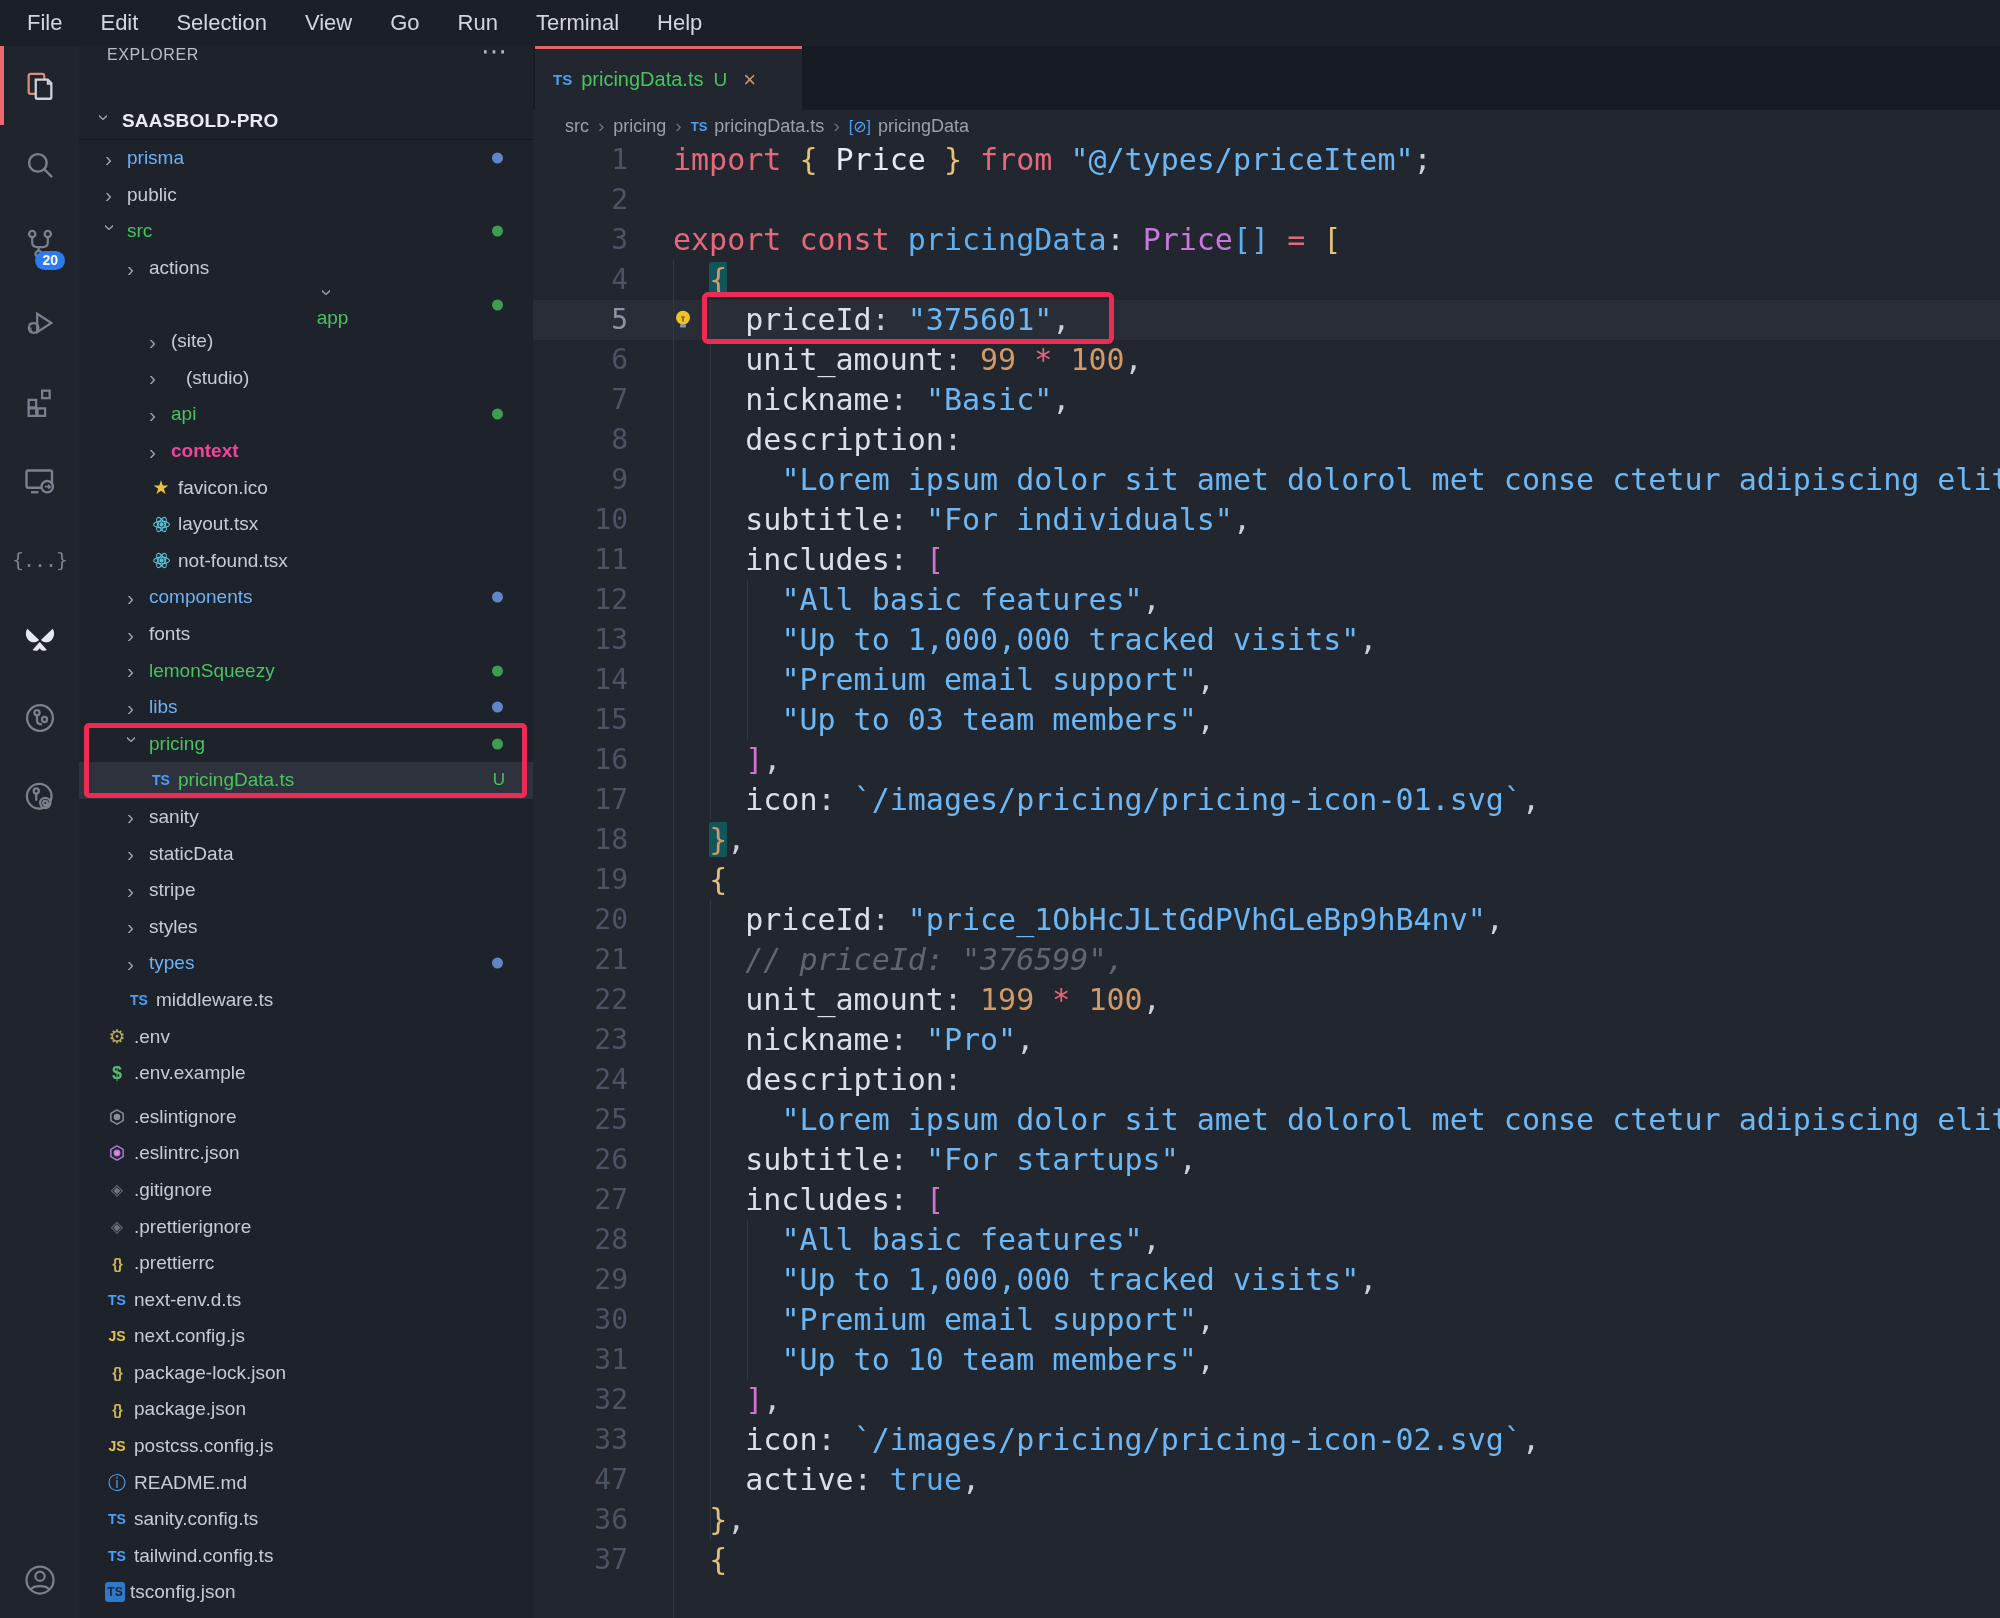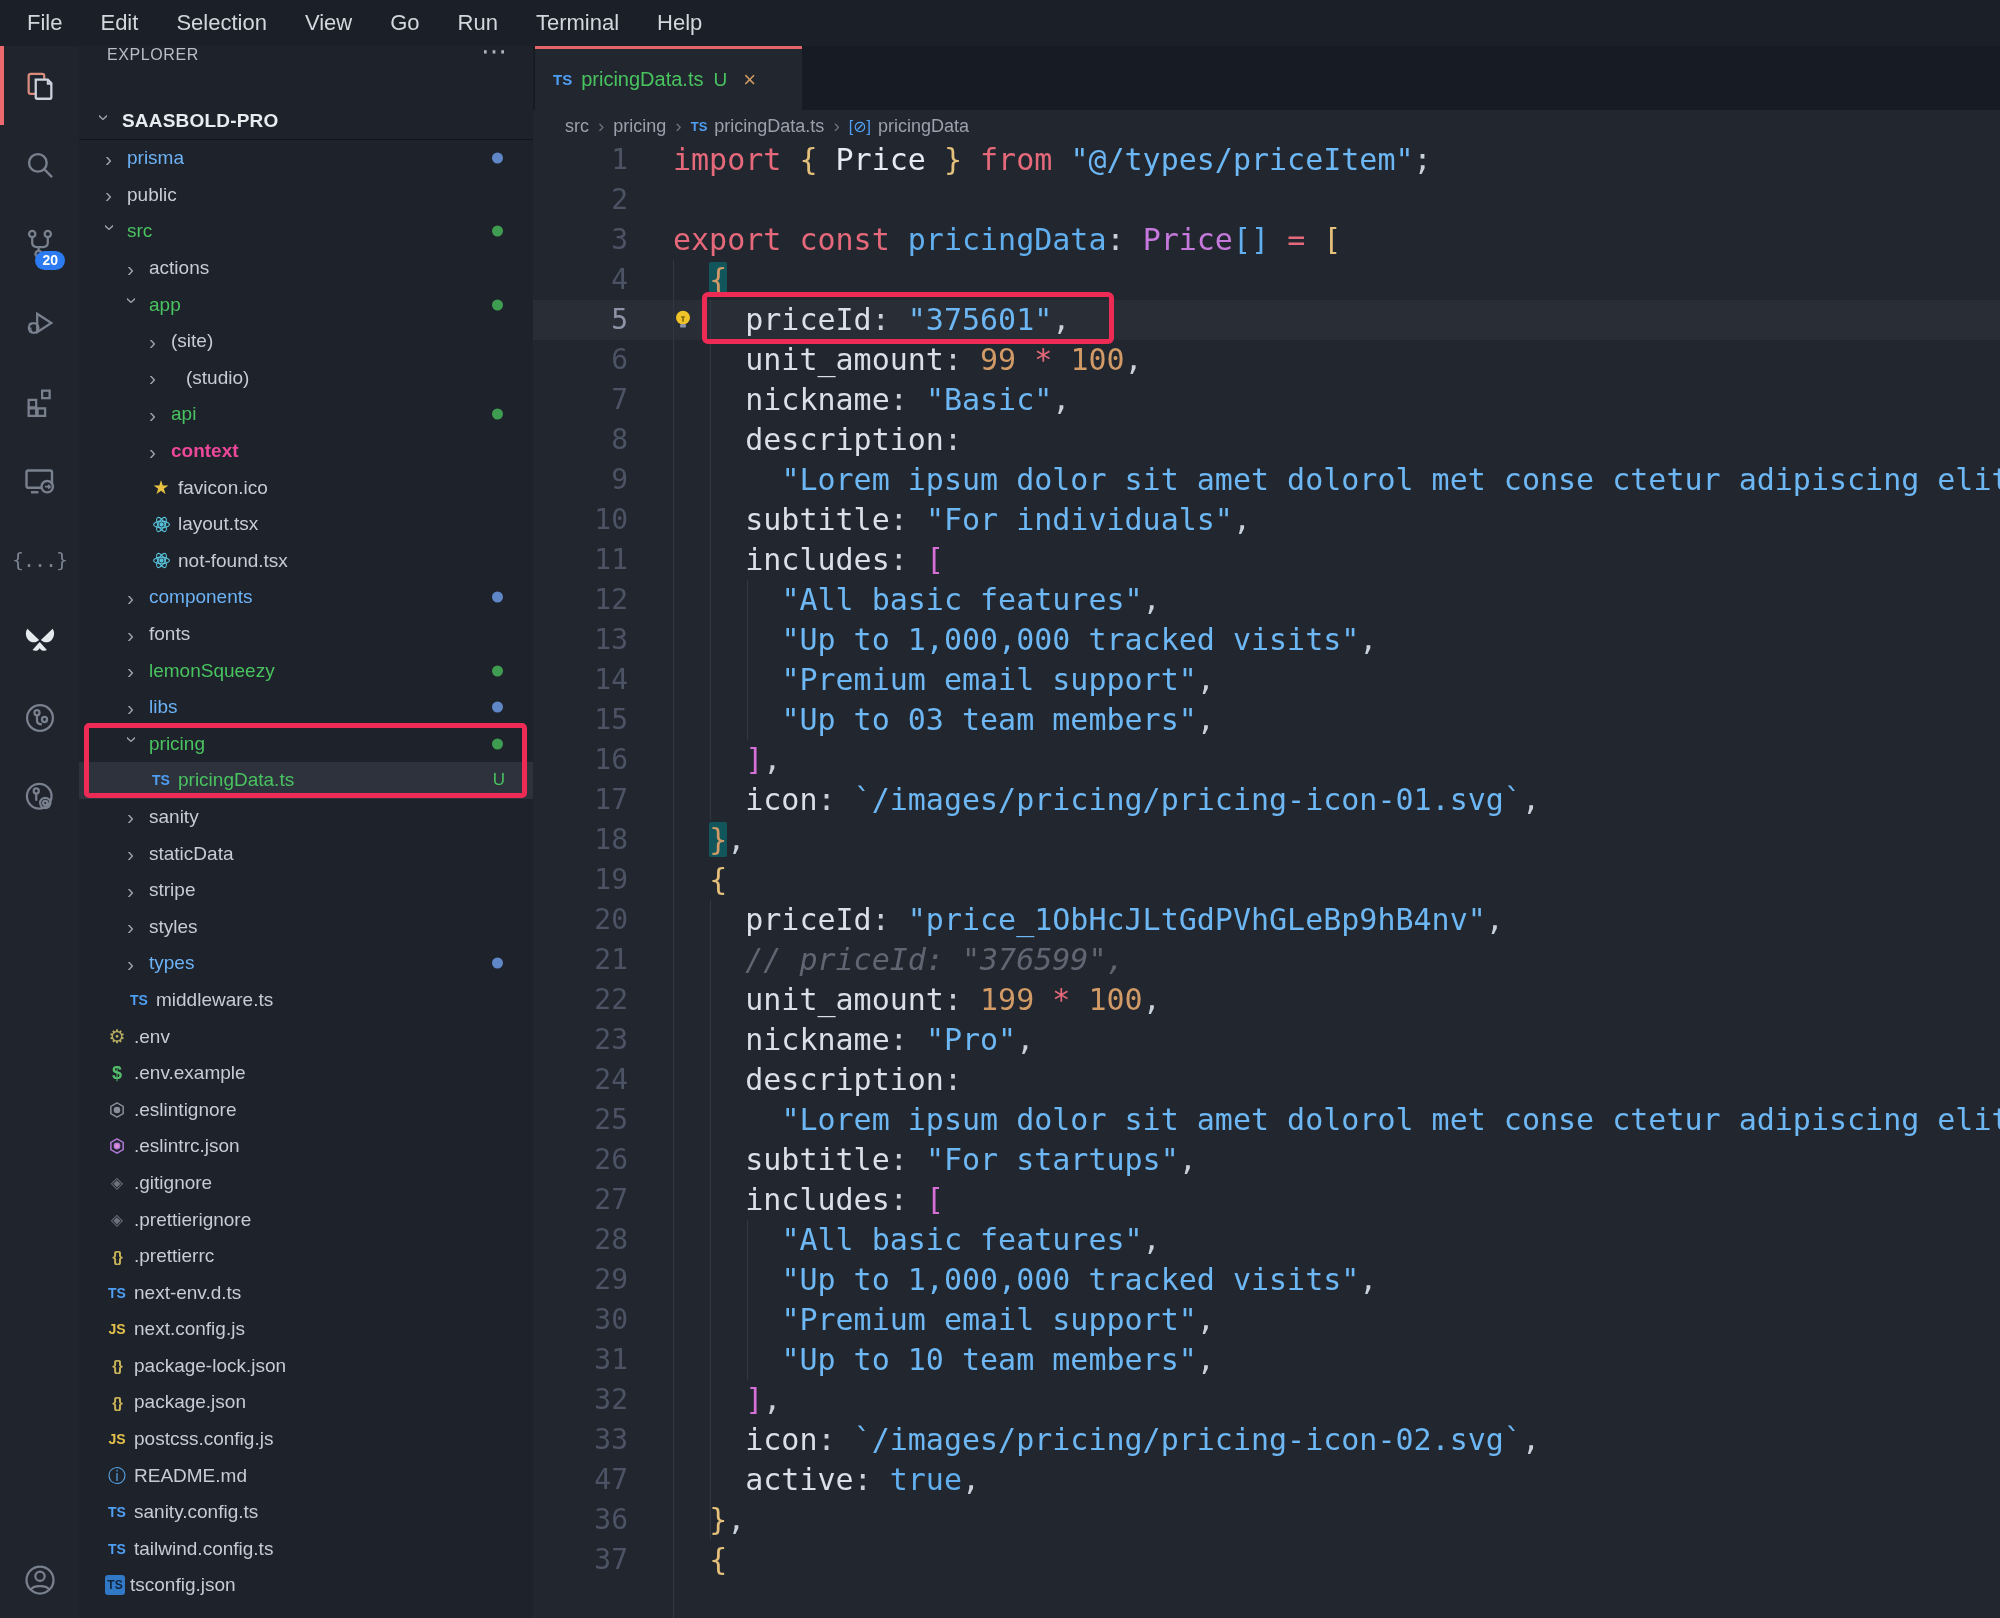--- a/index.html
+++ b/index.html
@@ -206,21 +206,21 @@
         </div>
         <div class="trow" style="padding-left: 26px;">
           <span class="twist open">›</span>
           <span class="tlabel" style="color: rgb(73, 195, 95);">src</span>
           <span class="dot" style="background: rgb(63, 157, 81);"></span>
         </div>
         <div class="trow" style="padding-left: 48px;">
           <span class="twist">›</span>
           <span class="tlabel" style="color: rgb(198, 204, 214);">actions</span>
         </div>
-        <div class="trow" style="padding-left: 48px;">
+        <div class="trow" style="padding-left: 48px; flex-direction: column;">
           <span class="twist open">›</span>
           <span class="tlabel" style="color: rgb(73, 195, 95);">app</span>
           <span class="dot" style="background: rgb(63, 157, 81);"></span>
         </div>
         <div class="trow" style="padding-left: 70px;">
           <span class="twist">›</span>
           <span class="tlabel" style="color: rgb(198, 204, 214);">(site)</span>
         </div>
         <div class="trow" style="padding-left: 70px;">
           <span class="twist">›</span>
@@ -316,21 +316,21 @@
           <span class="tlabel" style="color: rgb(198, 204, 214);">middleware.ts</span>
         </div>
         <div class="trow" style="padding-left: 26px;">
           <span class="ficon gear">⚙</span>
           <span class="tlabel" style="color: rgb(198, 204, 214);">.env</span>
         </div>
         <div class="trow" style="padding-left: 26px;">
           <span class="ficon dollar">$</span>
           <span class="tlabel" style="color: rgb(198, 204, 214);">.env.example</span>
         </div>
-        <div class="trow" style="padding-left: 26px;">
+        <div class="trow" style="padding-left: 26px; margin-top: 7px;">
           <span class="ficon">
             <svg width="18" height="18" viewBox="0 0 24 24" fill="none" stroke="#888f99" stroke-width="2">
               <path d="M12 2.5 20.2 7.2v9.6L12 21.5 3.8 16.8V7.2z"></path>
               <circle cx="12" cy="12" r="3.4" fill="#888f99"></circle>
             </svg>
           </span>
           <span class="tlabel" style="color: rgb(198, 204, 214);">.eslintignore</span>
         </div>
         <div class="trow" style="padding-left: 26px;">
           <span class="ficon">

